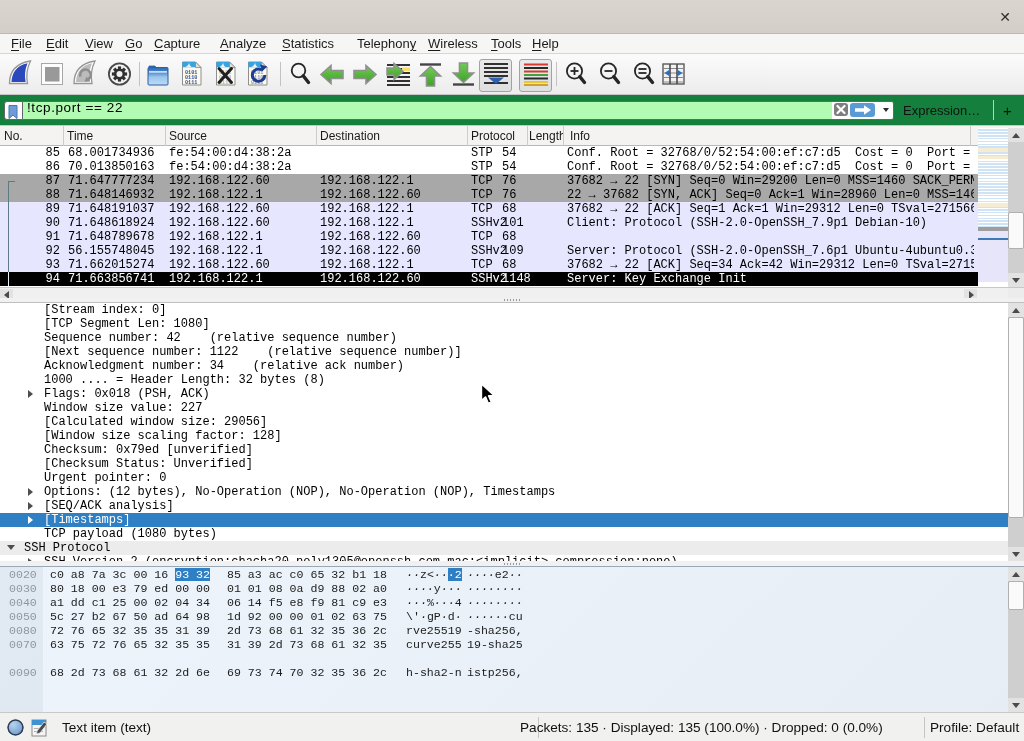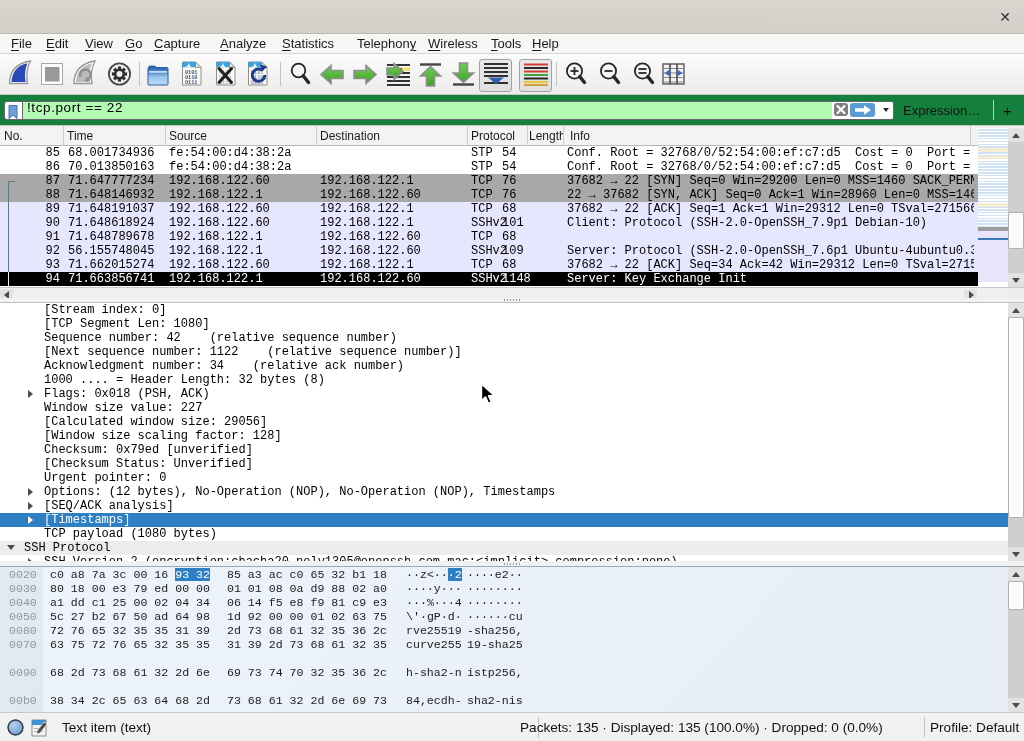--- a/index.html
+++ b/index.html
@@ -447,21 +447,20 @@
 <div class="abs" style="left:0;top:566px;width:1024px;height:1px;background:#9aa7b5"></div>
 <div class="abs" id="hexpane">
   <div class="abs" style="left:0;top:0;width:43px;height:145px;background:rgba(150,168,186,0.13)"></div>
   <div class="hrow" style="top:1px"><span class="hoff">0020</span><span class="hg1">c0 a8 7a 3c 00 16 <span class="hsel">93 32</span></span><span class="hg2">85 a3 ac c0 65 32 b1 18</span><span class="ha1"><i>··</i>z&lt;<i>··</i><span class="hsel">·2</span></span><span class="ha2"><i>····</i>e2<i>··</i></span></div>
   <div class="hrow" style="top:15px"><span class="hoff">0030</span><span class="hg1">80 18 00 e3 79 ed 00 00</span><span class="hg2">01 01 08 0a d9 88 02 a0</span><span class="ha1"><i>····</i>y<i>···</i></span><span class="ha2"><i>········</i></span></div>
   <div class="hrow" style="top:29px"><span class="hoff">0040</span><span class="hg1">a1 dd c1 25 00 02 04 34</span><span class="hg2">06 14 f5 e8 f9 81 c9 e3</span><span class="ha1"><i>···</i>%<i>···</i>4</span><span class="ha2"><i>········</i></span></div>
   <div class="hrow" style="top:43px"><span class="hoff">0050</span><span class="hg1">5c 27 b2 67 50 ad 64 98</span><span class="hg2">1d 92 00 00 01 02 63 75</span><span class="ha1">\'<i>·</i>gP<i>·</i>d<i>·</i></span><span class="ha2"><i>······</i>cu</span></div>
   <div class="hrow" style="top:57px"><span class="hoff">0080</span><span class="hg1">72 76 65 32 35 35 31 39</span><span class="hg2">2d 73 68 61 32 35 36 2c</span><span class="ha1">rve25519</span><span class="ha2">-sha256,</span></div>
   <div class="hrow" style="top:71px"><span class="hoff">0070</span><span class="hg1">63 75 72 76 65 32 35 35</span><span class="hg2">31 39 2d 73 68 61 32 35</span><span class="ha1">curve255</span><span class="ha2">19-sha25</span></div>
   <div class="hrow" style="top:99px"><span class="hoff">0090</span><span class="hg1">68 2d 73 68 61 32 2d 6e</span><span class="hg2">69 73 74 70 32 35 36 2c</span><span class="ha1">h-sha2-n</span><span class="ha2">istp256,</span></div>
-  <div class="hrow" style="top:127px"><span class="hoff">00b0</span><span class="hg1">38 34 2c 65 63 64 68 2d</span><span class="hg2">73 68 61 32 2d 6e 69 73</span><span class="ha1">84,ecdh-</span><span class="ha2">sha2-nis</span></div>
   <div class="abs" id="hvs">
     <div class="sbtn" style="left:0;top:0;width:16px;height:14px">
         <i class="arr" style="left:4px;top:5px;border-left:4px solid transparent;border-right:4px solid transparent;border-bottom:5px solid #4a4a4a"></i>
       </div>
     <div class="thumb" style="left:0;top:14px;width:16px;height:29px"></div>
     <div class="sbtn" style="left:0;top:131px;width:16px;height:14px">
         <i class="arr" style="left:4px;top:5px;border-left:4px solid transparent;border-right:4px solid transparent;border-top:5px solid #4a4a4a"></i>
       </div>
   </div>
 </div>

